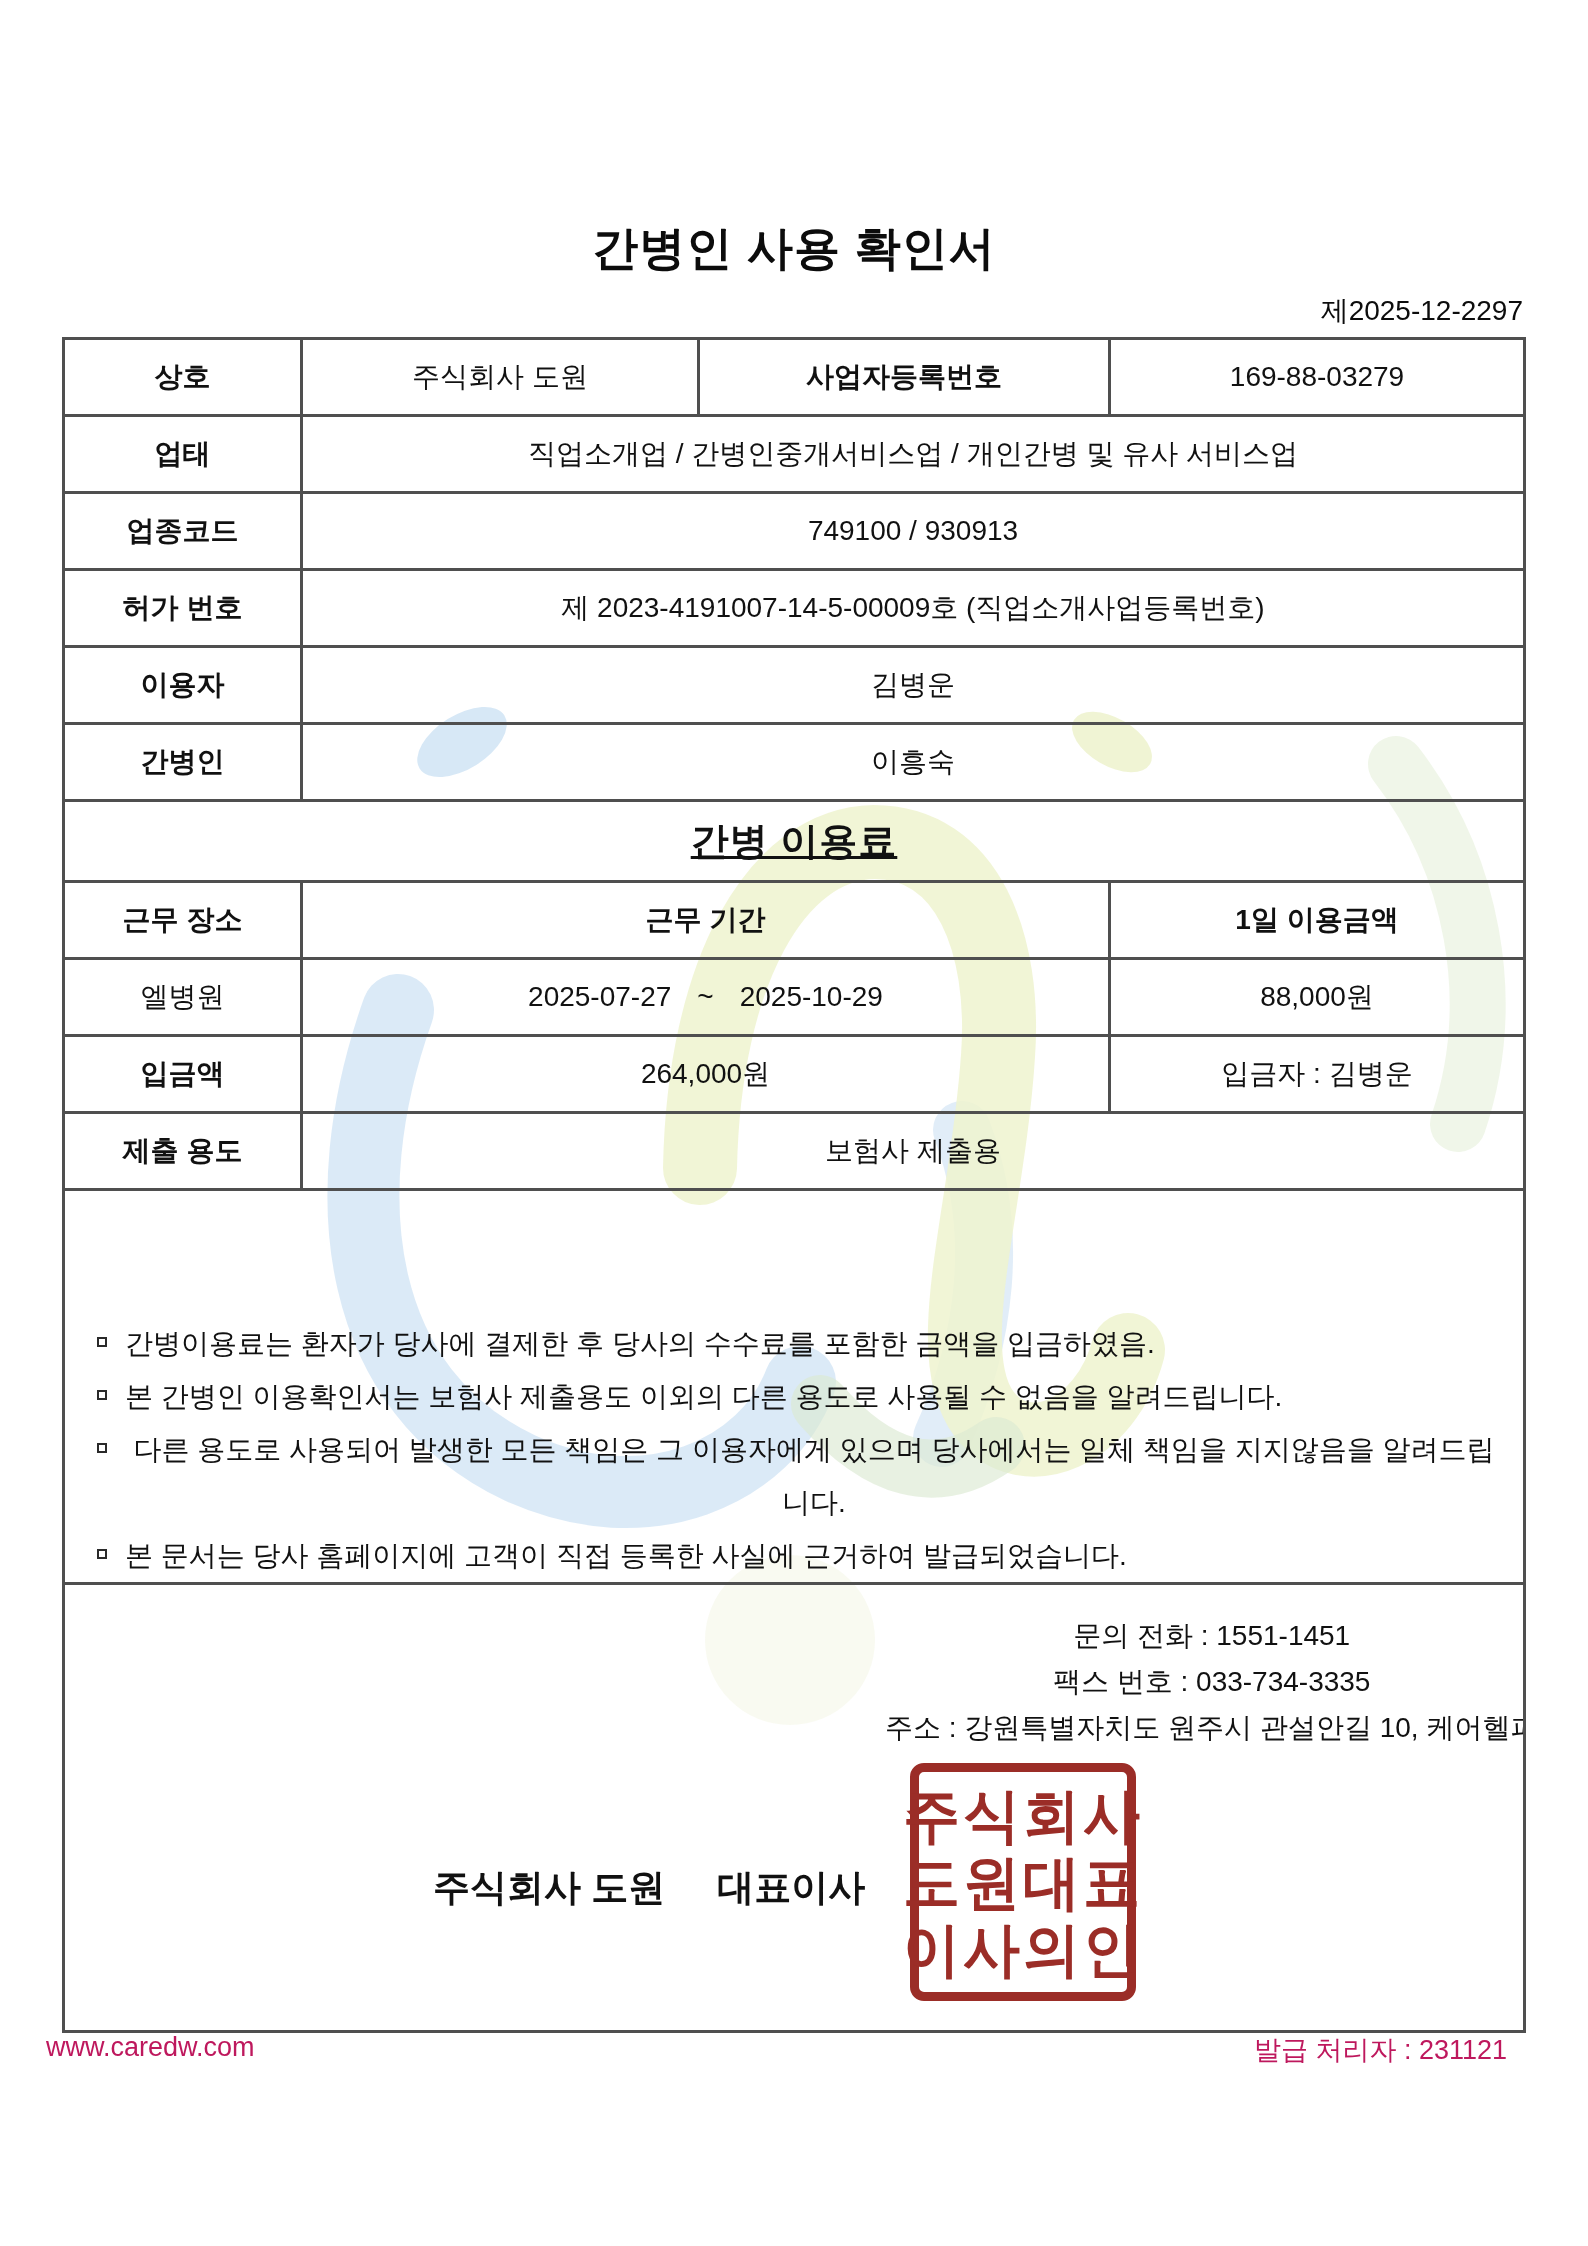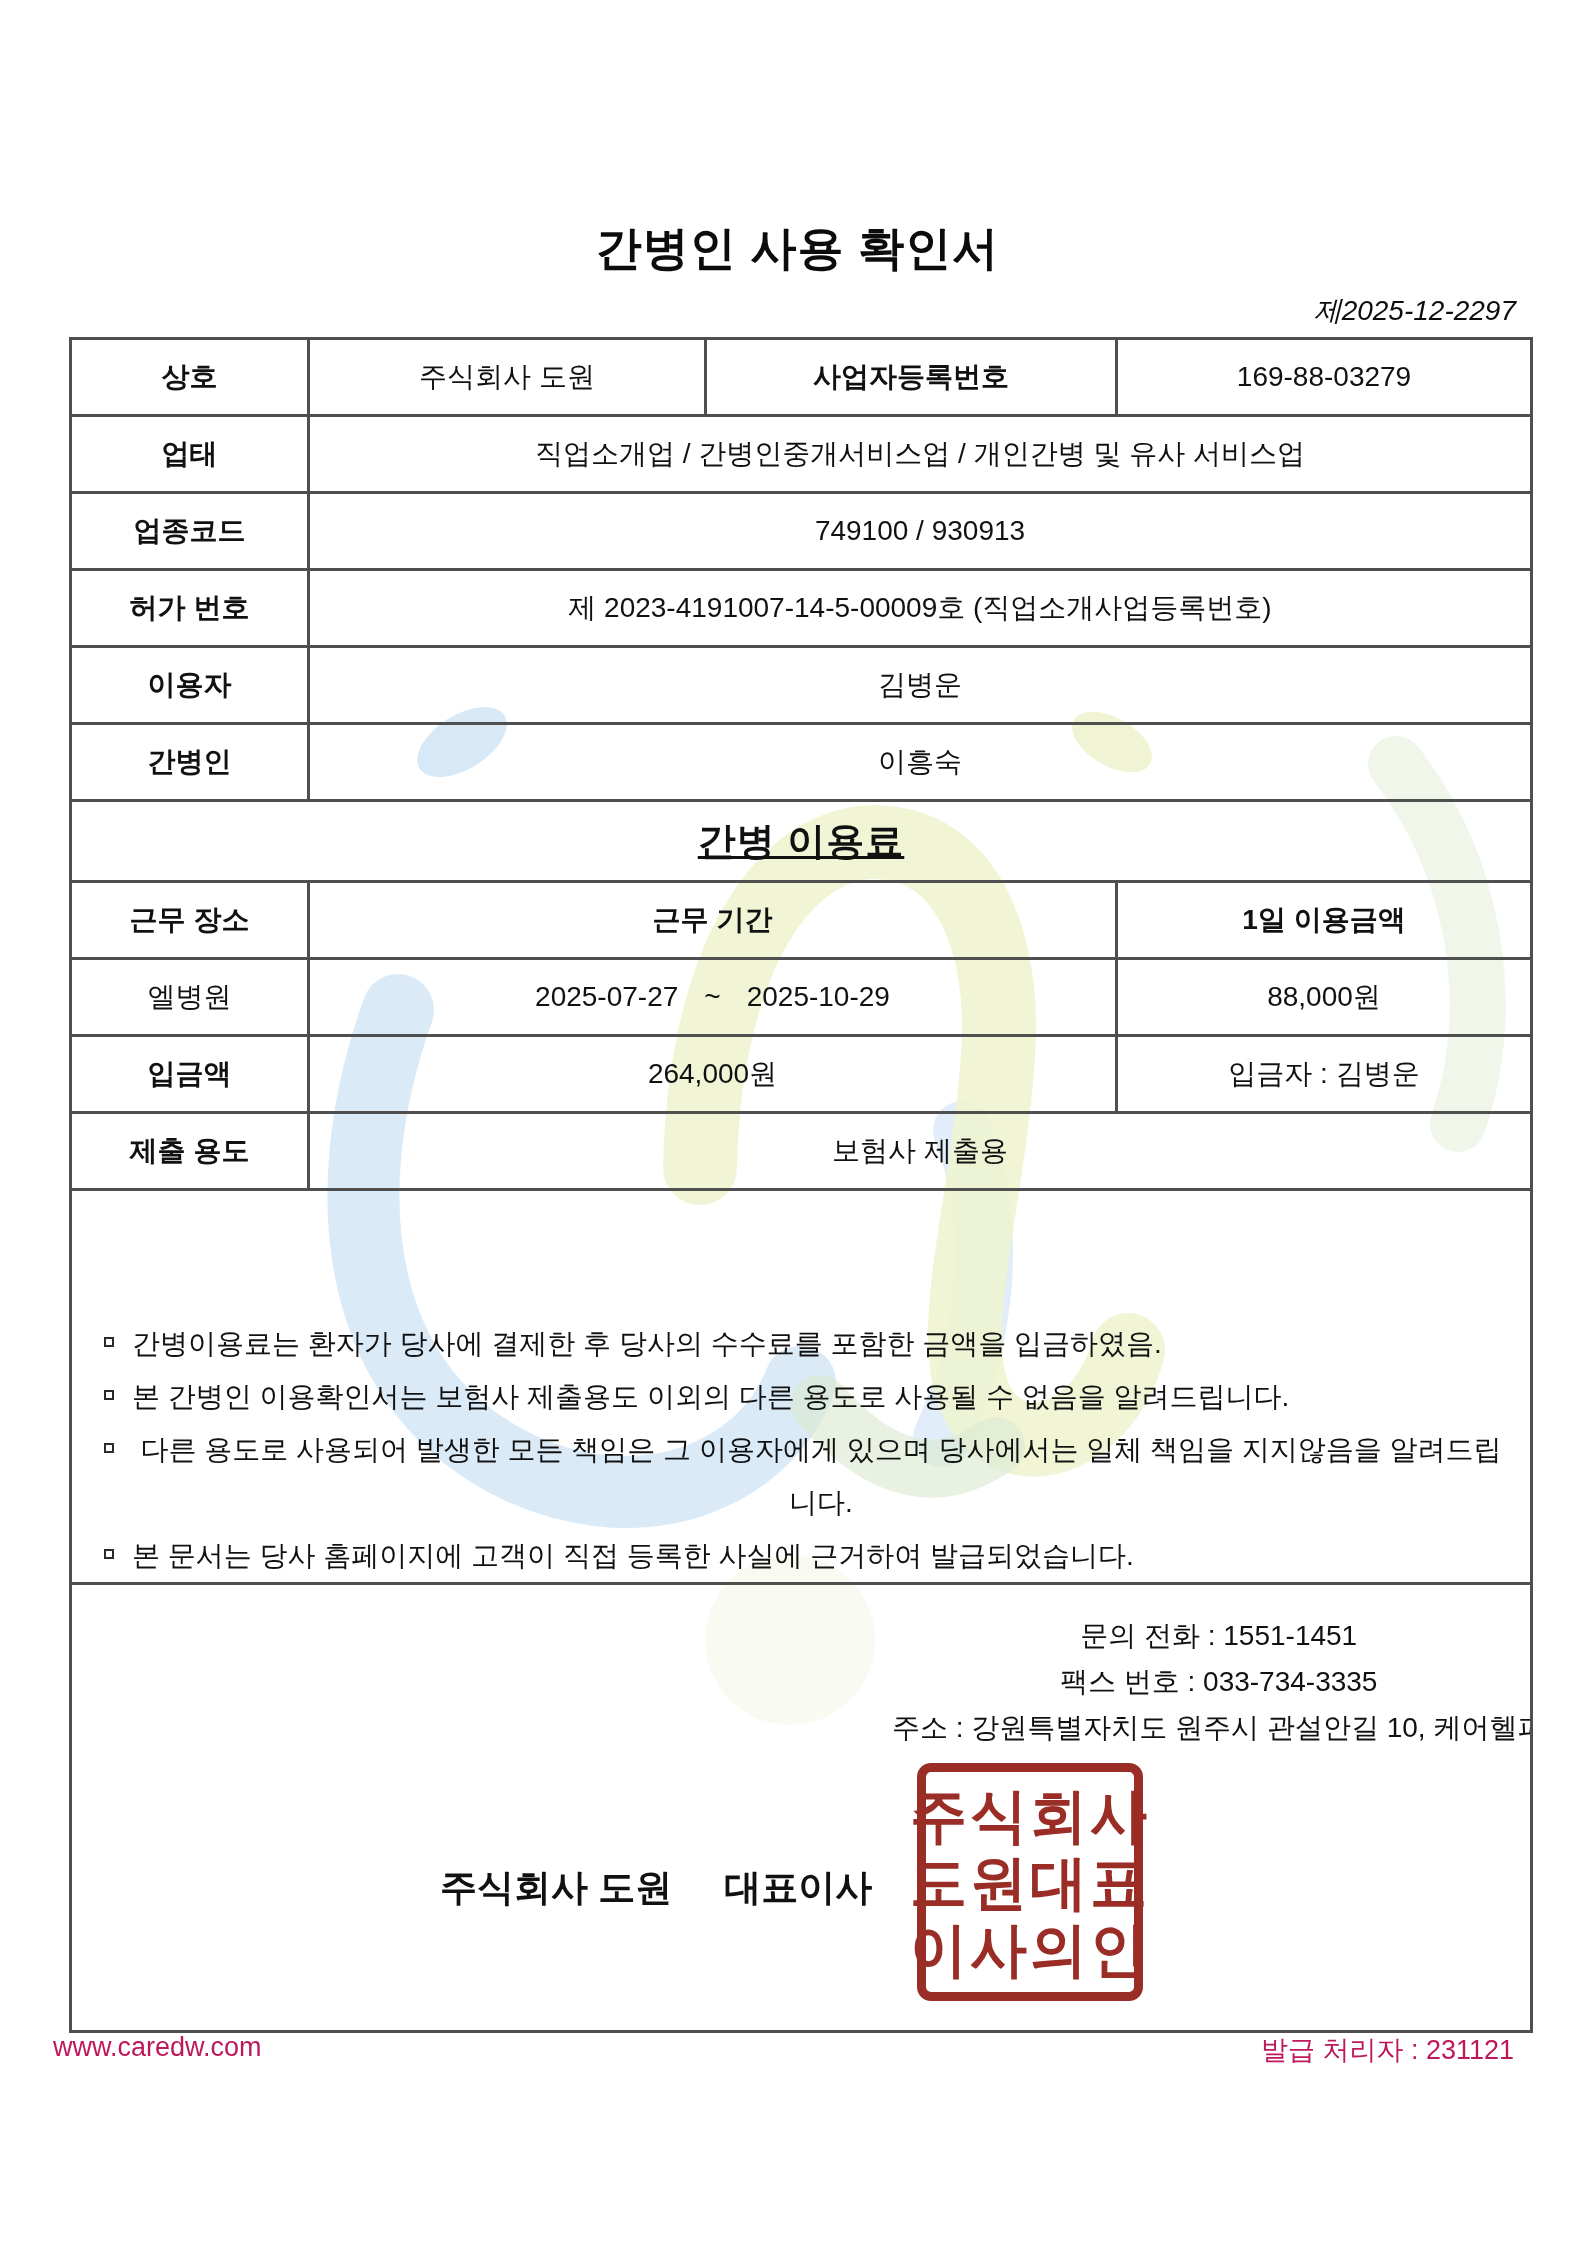--- a/index.html
+++ b/index.html
@@ -6,21 +6,20 @@
   html, body { background: #ffffff; }
   body { font-family: "Liberation Sans", "DejaVu Sans", sans-serif; color: #111; }
 
   .page {
     position: relative;
     width: 1588px;
     height: 2246px;
     margin: 0 auto;
     background: #ffffff;
     overflow: hidden;
-    padding-left: 7px;
   }
 
   .watermark {
     position: absolute;
     left: 0; top: 0;
     width: 1588px; height: 2246px;
     z-index: 0;
     pointer-events: none;
   }
 
@@ -33,24 +32,23 @@
     text-align: center;
     font-size: 46px;
     font-weight: 800;
     letter-spacing: 1px;
     color: #0c0c0c;
   }
 
   .doc-number {
     position: absolute;
     top: 292px;
-    right: 72px;
+    right: 65px;
     font-size: 28px;
     color: #0c0c0c;
-    font-style: italic;
   }
 
   table.main {
     position: absolute;
     top: 337px; left: 62px;
     width: 1461px;
     border-collapse: collapse;
     table-layout: fixed;
     background: transparent;
   }

